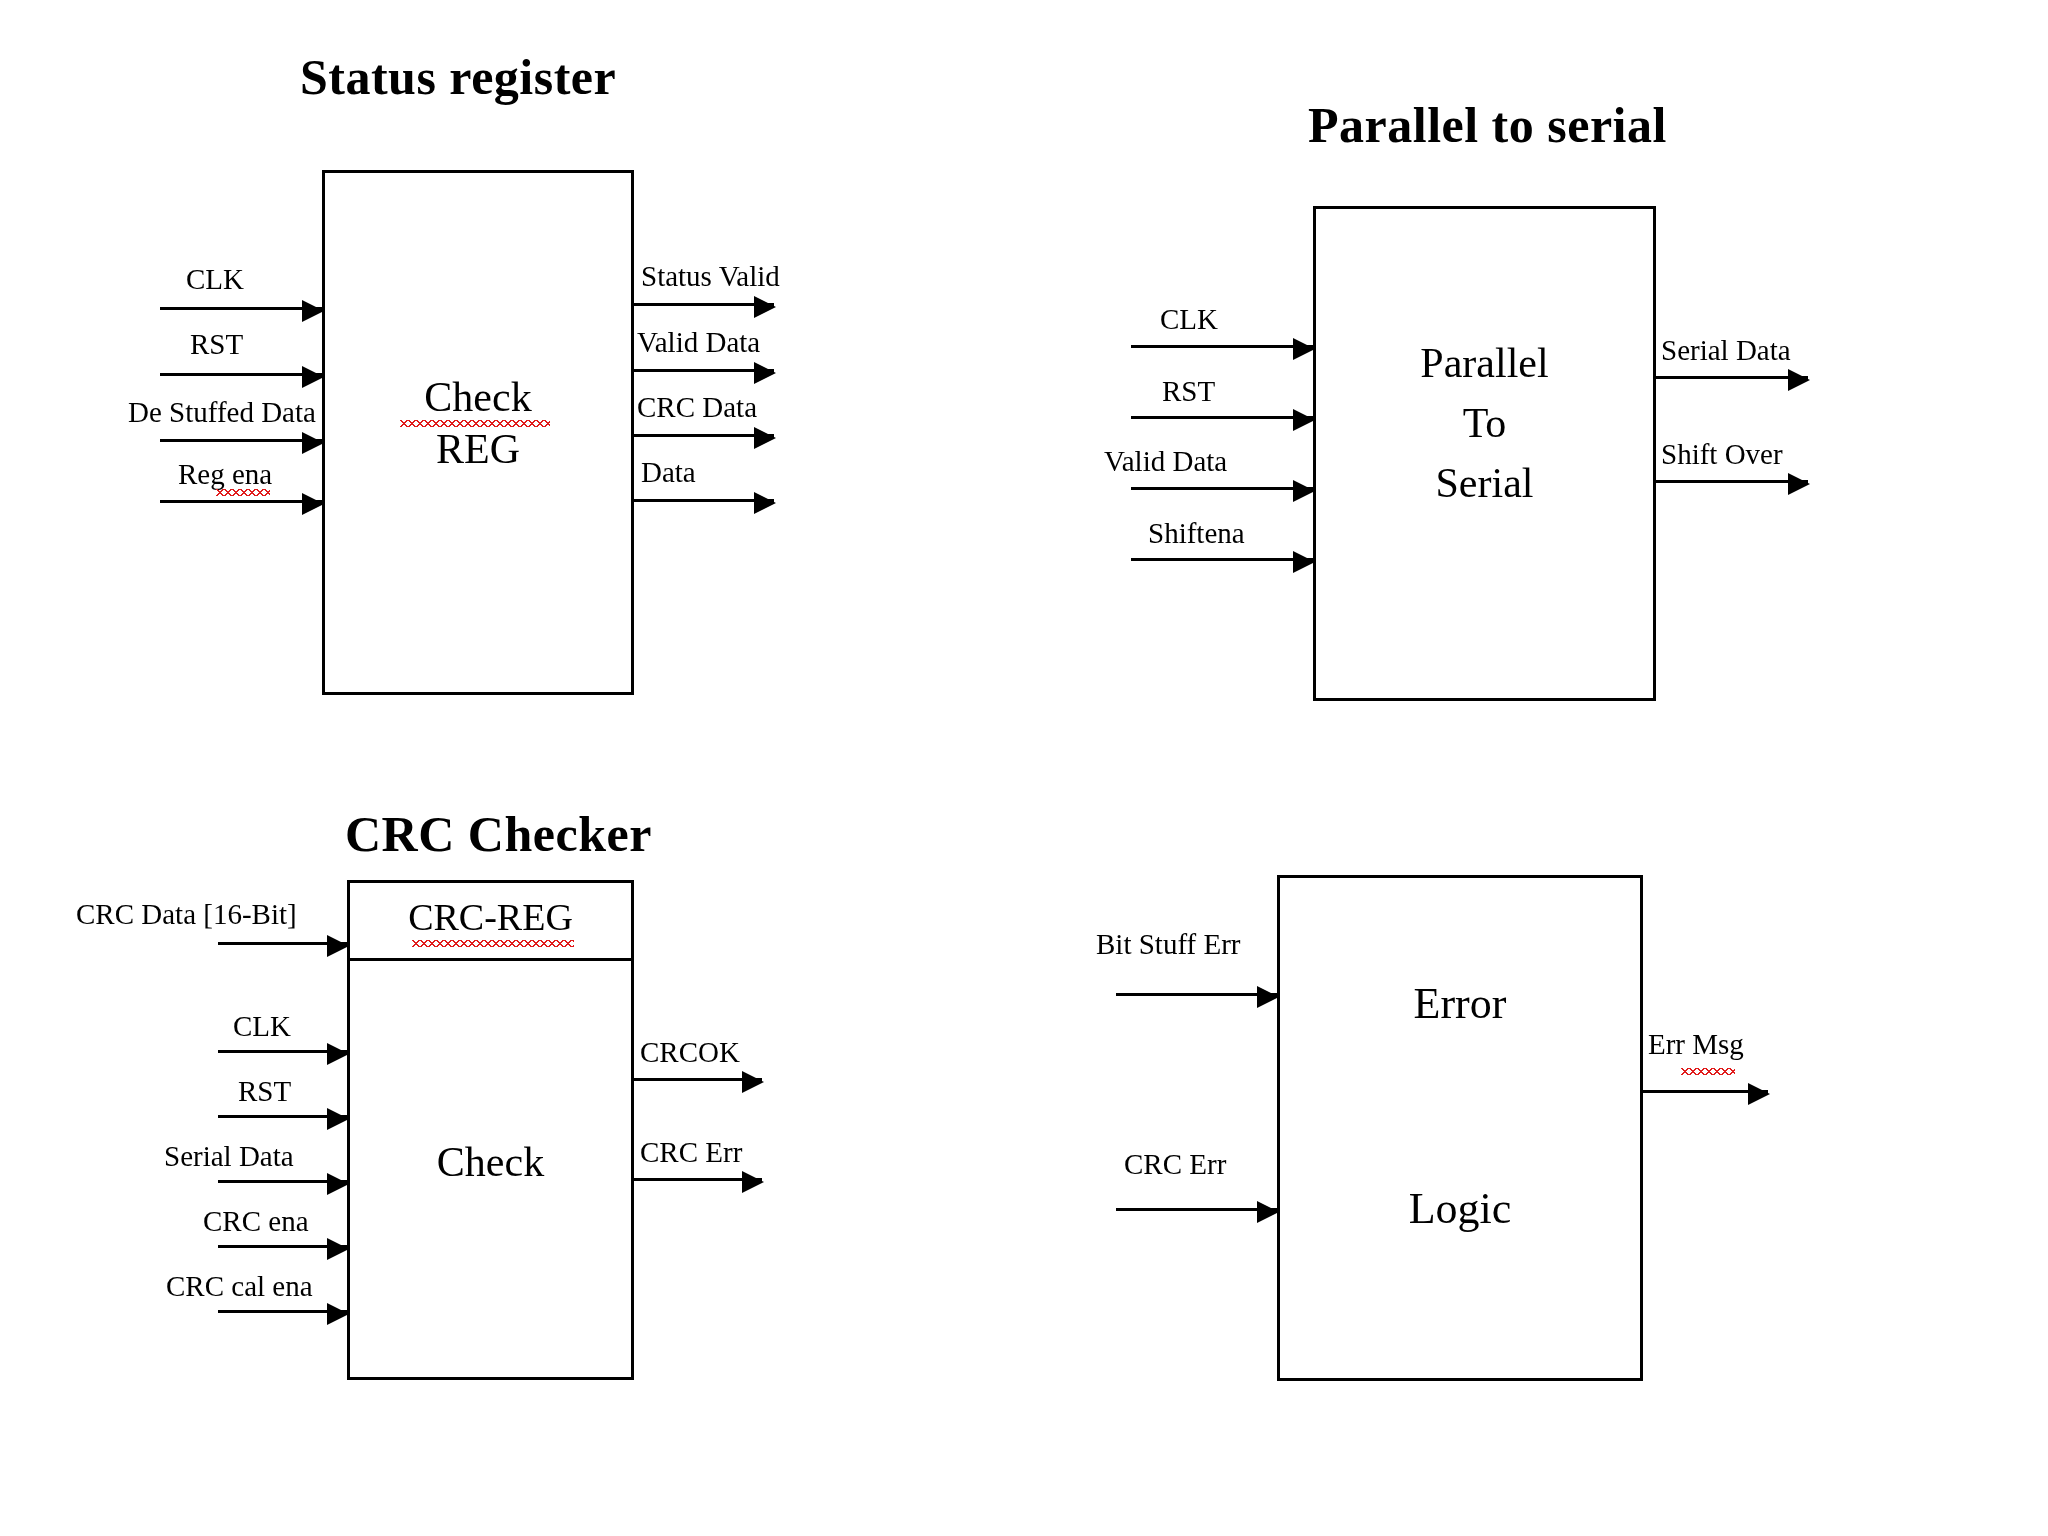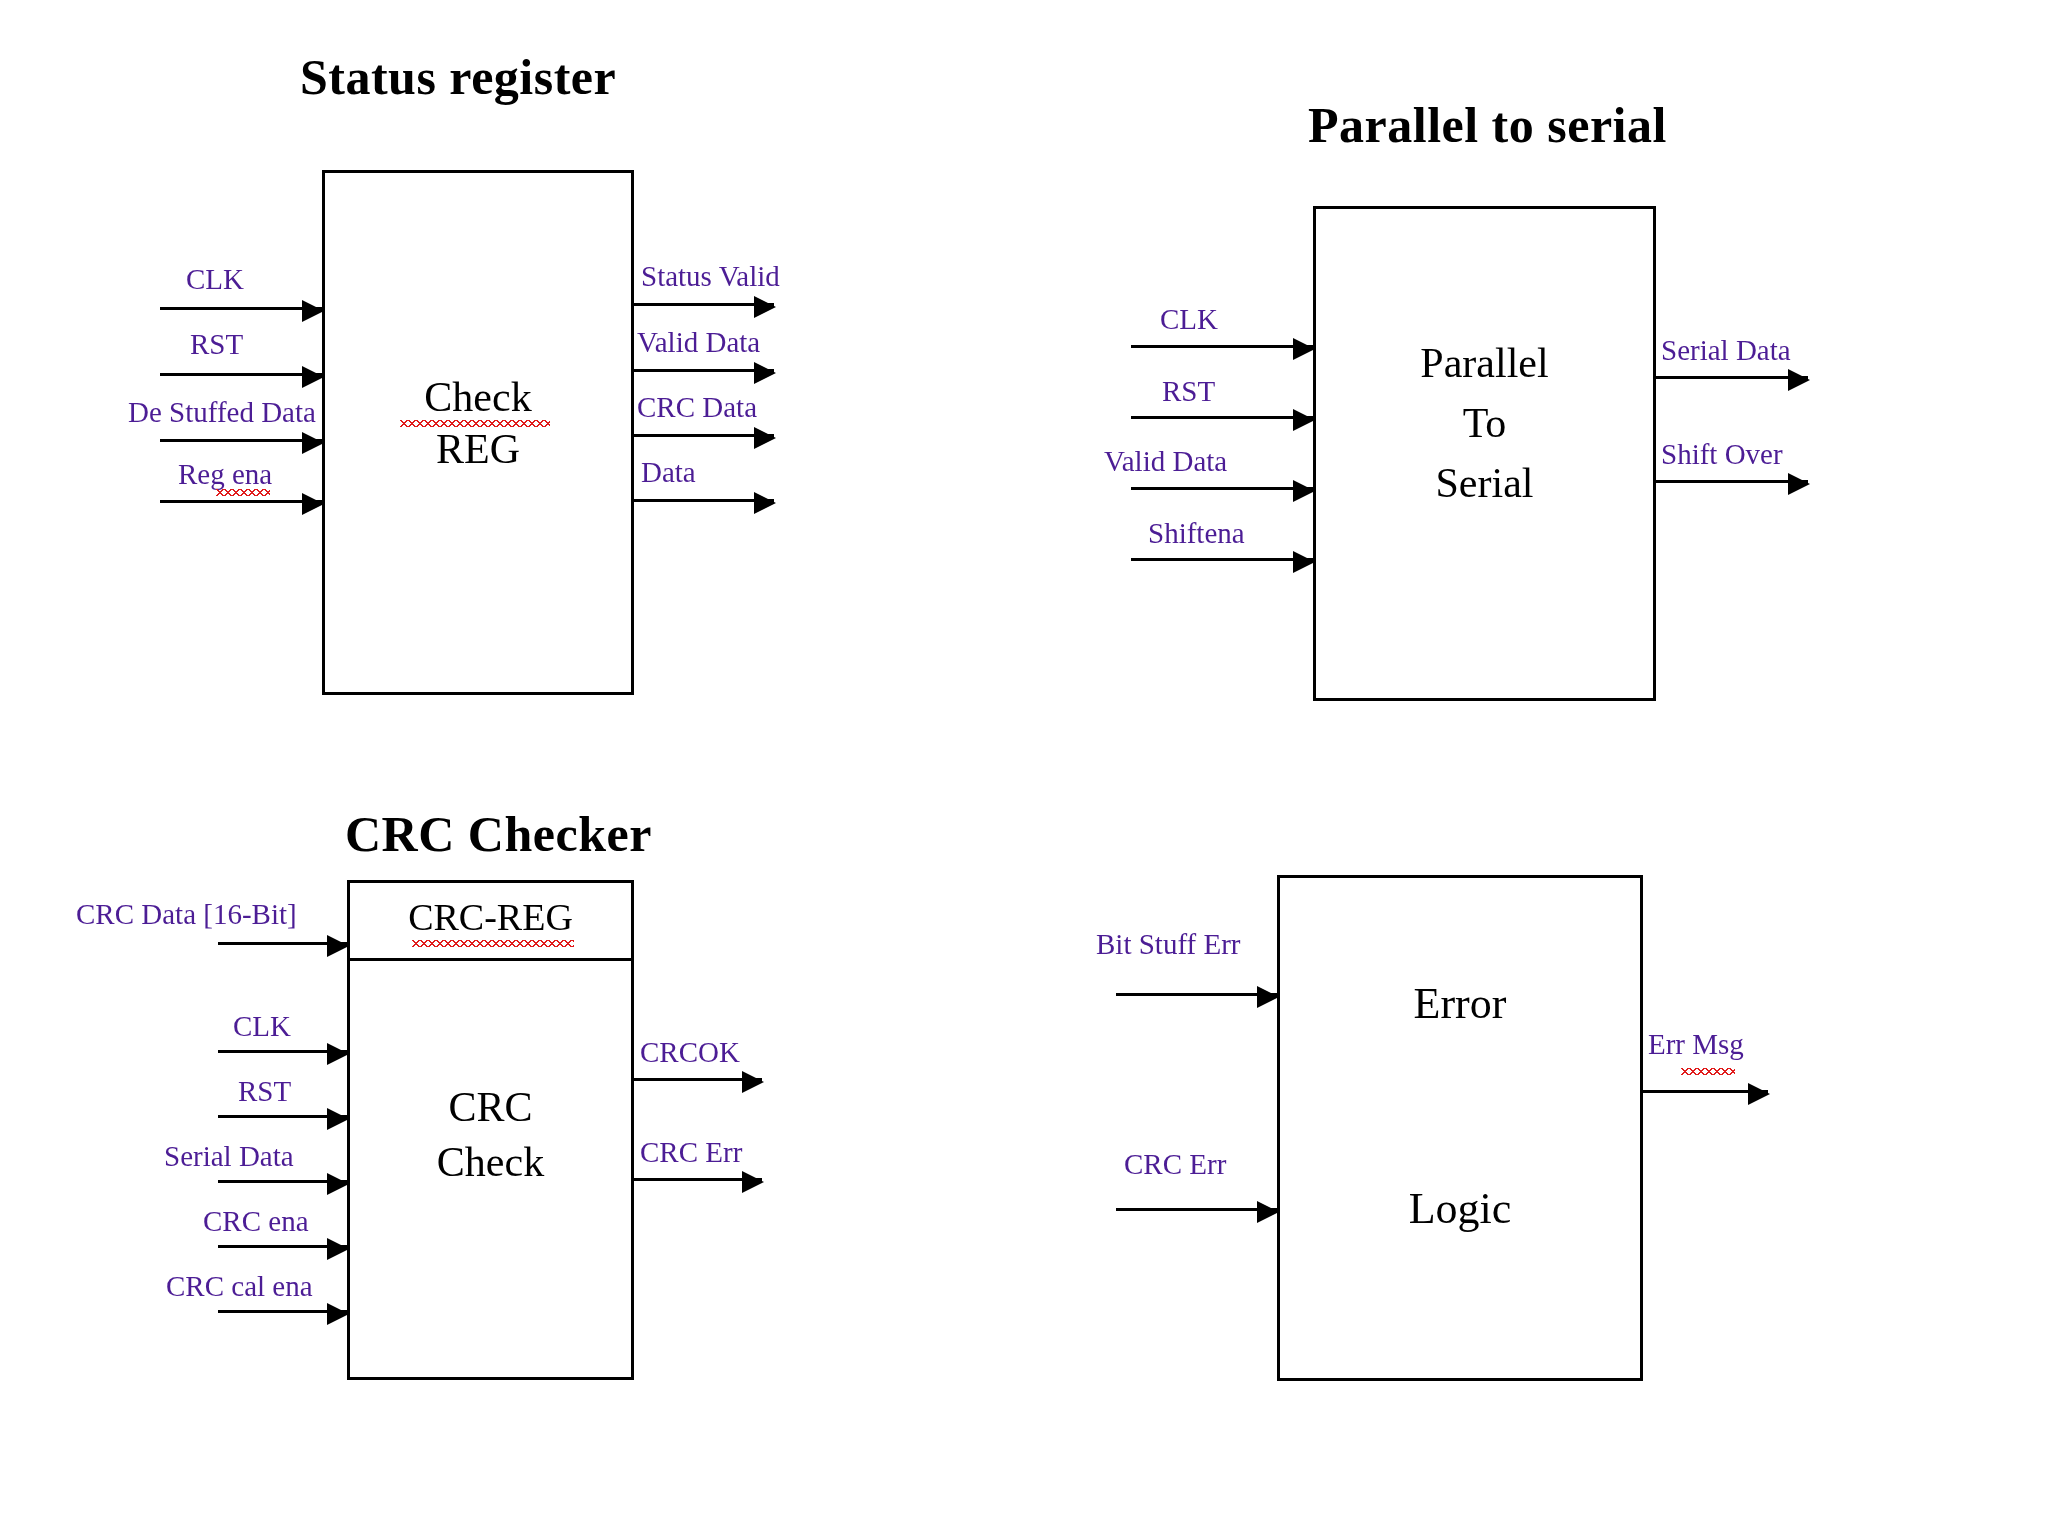--- a/index.html
+++ b/index.html
@@ -54,21 +54,21 @@
     position:absolute;
     right:-2px;
     top:-10px;
     width:0;height:0;
     border-top:11px solid transparent;
     border-bottom:11px solid transparent;
     border-left:22px solid #000000;
   }
   .sig-label{
     position:absolute;
-    color:#4c1d95;
+    color:#000000;
     font-family:"Liberation Serif","DejaVu Serif",serif;
     white-space:nowrap;
     line-height:1;
   }
   
   .squiggle{
     position:absolute;
     height:7px;
     background-repeat:repeat-x;
     background-size:8px 7px;
@@ -140,21 +140,20 @@
 
   <div class="sig-label" style="left:1661px;top:440px;font-size:29px;">Shift Over</div>
   <div class="wire" style="left:1656px;top:480px;width:152px;"></div>
 
   <div class="sec-title" style="left:345px;top:805px;font-size:50px;">CRC Checker</div>
 
   <div class="box" style="left:347px;top:880px;width:287px;height:500px;">
     <div class="box-label" style="top:12px;font-size:38px;">CRC-REG</div>
     <div class="squiggle" style="left:62px;top:57px;width:162px;"></div>
     <div class="box-divider" style="top:75px;"></div>
-    <div class="box-label" style="top:200px;font-size:42px;">CRC</div>
     <div class="box-label" style="top:255px;font-size:42px;">Check</div>
   </div>
 
   <div class="sig-label" style="left:76px;top:900px;font-size:29px;">CRC Data [16-Bit]</div>
   <div class="wire" style="left:218px;top:942px;width:129px;"></div>
 
   <div class="sig-label" style="left:233px;top:1012px;font-size:29px;">CLK</div>
   <div class="wire" style="left:218px;top:1050px;width:129px;"></div>
 
   <div class="sig-label" style="left:238px;top:1077px;font-size:29px;">RST</div>

